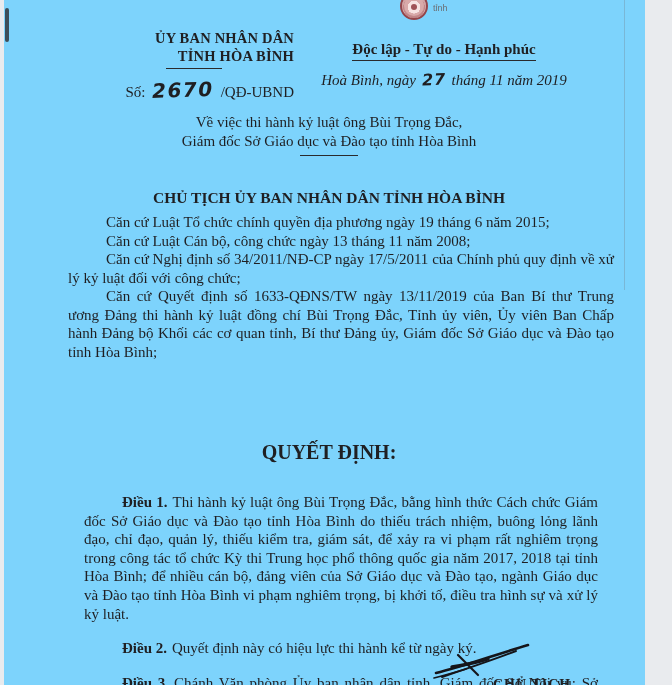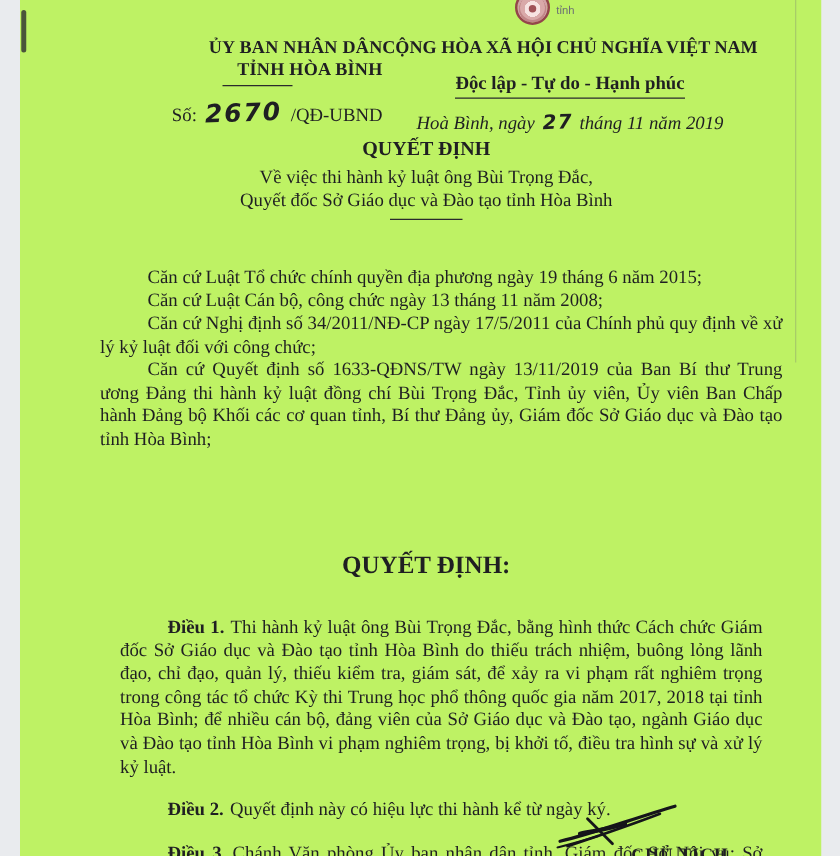--- a/index.html
+++ b/index.html
@@ -5,23 +5,23 @@
   html,body{margin:0;padding:0;}
   body{
     width:672px;height:685px;
     background:#e9ebee;
     font-family:"Liberation Serif","DejaVu Serif",serif;
     color:#1f1f22;
     overflow:hidden;
     position:relative;
   }
   .page{
-    position:absolute;left:16px;top:0;
+    position:absolute;left:4px;top:0;
     width:641px;height:685px;
-    background:#bef264;
+    background:#7dd3fc;
     overflow:hidden;
   }
   .scan-artifact{
     position:absolute;left:1px;top:8px;width:4px;height:34px;
     background:rgba(45,45,48,.8);border-radius:2px;
   }
   .fold-line{
     position:absolute;left:620px;top:0;width:1px;height:290px;
     background:rgba(110,110,115,.28);
   }
@@ -122,38 +122,37 @@
     <div class="org-line">TỈNH HÒA BÌNH</div>
     <div class="org-underline"></div>
     <div class="doc-number">
       <span>Số:</span>
       <span class="handwritten">2670</span>
       <span>/QĐ-UBND</span>
     </div>
   </div>
 
   <div class="header-right">
-    <div class="national-title">CỘNG HÒA XÃ HỘI CHỦ NGHĨA VIỆT NAM</div>
     <div><span class="motto">Độc lập - Tự do - Hạnh phúc</span></div>
     <div class="place-date">
       <span>Hoà Bình, ngày</span>
       <span class="handwritten">27</span>
       <span>tháng 11 năm 2019</span>
     </div>
   </div>
 
   <div class="title-block">
-    <div class="doc-title">QUYẾT ĐỊNH</div>
     <div class="doc-subject">
       <div>Về việc thi hành kỷ luật ông Bùi Trọng Đắc,</div>
-      <div>Quyết đốc Sở Giáo dục và Đào tạo tỉnh Hòa Bình</div>
+      <div>Giám đốc Sở Giáo dục và Đào tạo tỉnh Hòa Bình</div>
     </div>
     <div class="subject-underline"></div>
   </div>
 
+  <div class="issuer-heading">CHỦ TỊCH ỦY BAN NHÂN DÂN TỈNH HÒA BÌNH</div>
 
   <div class="preamble">
     <p>Căn cứ Luật Tổ chức chính quyền địa phương ngày 19 tháng 6 năm 2015;</p>
     <p>Căn cứ Luật Cán bộ, công chức ngày 13 tháng 11 năm 2008;</p>
     <p>Căn cứ Nghị định số 34/2011/NĐ-CP ngày 17/5/2011 của Chính phủ quy định về xử lý kỷ luật đối với công chức;</p>
     <p>Căn cứ Quyết định số 1633-QĐNS/TW ngày 13/11/2019 của Ban Bí thư Trung ương Đảng thi hành kỷ luật đồng chí Bùi Trọng Đắc, Tỉnh ủy viên, Ủy viên Ban Chấp hành Đảng bộ Khối các cơ quan tỉnh, Bí thư Đảng ủy, Giám đốc Sở Giáo dục và Đào tạo tỉnh Hòa Bình;</p>
   </div>
 
   <div class="decision-heading">QUYẾT ĐỊNH:</div>
 

